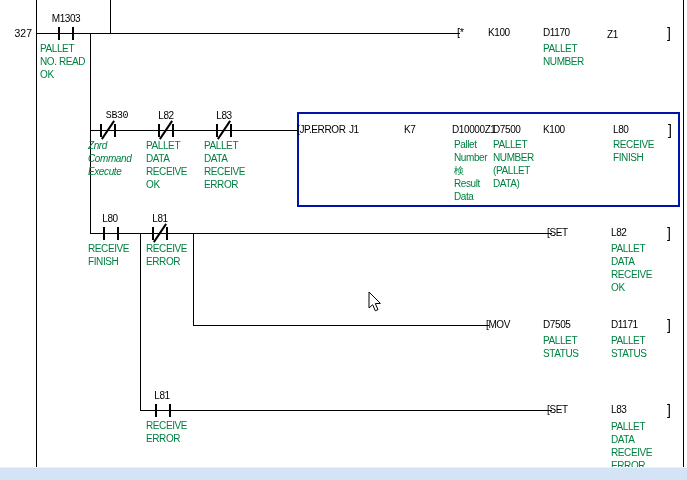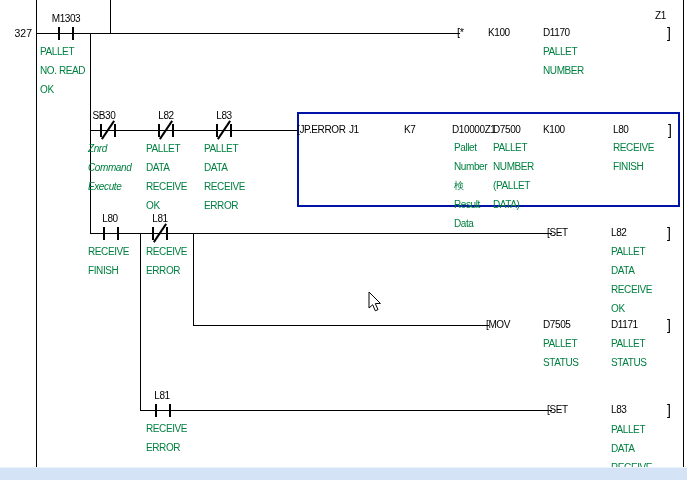--- a/index.html
+++ b/index.html
@@ -9,21 +9,21 @@
     font-family:"Liberation Sans", sans-serif;
   }
   .abs{position:absolute;}
   .wire{position:absolute;background:#000;}
   .bar{position:absolute;width:2px;height:13px;background:#000;}
   .slash{position:absolute;width:22px;height:2px;background:#000;
          transform:rotate(-56deg);transform-origin:center;}
   .lbl{position:absolute;width:64px;text-align:center;
        font-size:10px;letter-spacing:-0.4px;color:#000;white-space:nowrap;}
   .arg{position:absolute;font-size:10px;letter-spacing:-0.4px;color:#000;white-space:nowrap;}
-  .cmt{position:absolute;font-size:10px;letter-spacing:-0.4px;line-height:19px;
+  .cmt{position:absolute;font-size:10px;letter-spacing:-0.4px;line-height:13px;
        color:#008040;white-space:pre-line;}
   .endbr{position:absolute;font-size:14px;color:#000;line-height:14px;}
   .stepno{position:absolute;left:6px;top:27px;width:26px;text-align:right;
           font-size:10.5px;color:#000;}
   .selbox{position:absolute;left:297px;top:112px;width:379px;height:91px;
           border:2px solid #0013a8;background:transparent;}
   .scrollbar{position:absolute;left:0;top:467px;width:687px;height:13px;
              background:#d4e4f6;border-top:1px solid #eaf1fa;}
 </style>
 </head>
@@ -45,33 +45,33 @@
 NO. READ
 OK</div>
 </div>
 
 <div>
   <div class="arg" style="left:457px;top:26px;font-size:11px;">[*</div>
   <div class="arg" style="left:488px;top:27px;">K100</div>
   <div class="arg" style="left:543px;top:27px;">D1170</div>
   <div class="cmt" style="left:543px;top:42px;width:58px;">PALLET
 NUMBER</div>
-  <div class="arg" style="left:607px;top:10px;margin-left:48px;">Z1</div>
+  <div class="arg" style="left:607px;top:29px;">Z1</div>
   <div class="endbr" style="left:667px;top:26px;">]</div>
 </div>
 
 <div class="wire" style="left:90px;top:33px;width:1px;height:200px;"></div>
 
 <div class="wire" style="left:90px;top:130px;width:207px;height:1px;"></div>
 
 <div>
   <div class="bar" style="left:100px;top:124px;"></div>
   <div class="bar" style="left:114px;top:124px;"></div>
   <div class="slash" style="left:97px;top:129px;"></div>
-  <div class="lbl" style="left:72px;top:110px;">SB30</div>
+  <div class="lbl" style="left:85px;top:110px;font-family:Liberation Mono, monospace;">SB30</div>
   <div class="cmt" style="left:88px;top:139px;width:56px;font-style:italic;">Znrd
 Command
 Execute</div>
 </div>
 
 <div>
   <div class="bar" style="left:158px;top:124px;"></div>
   <div class="bar" style="left:172px;top:124px;"></div>
   <div class="slash" style="left:155px;top:129px;"></div>
   <div class="lbl" style="left:134px;top:110px;">L82</div>

